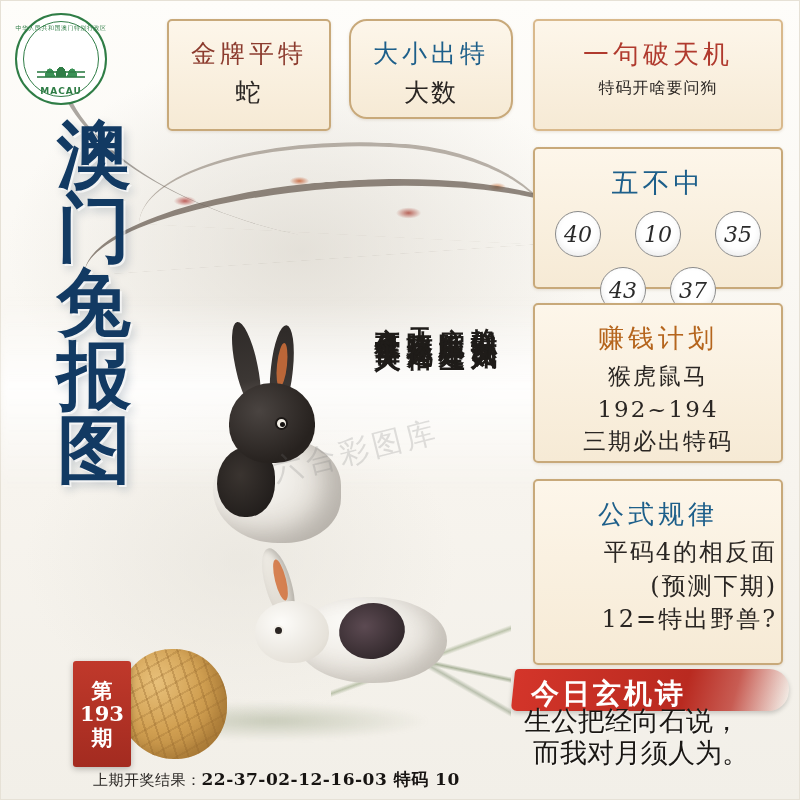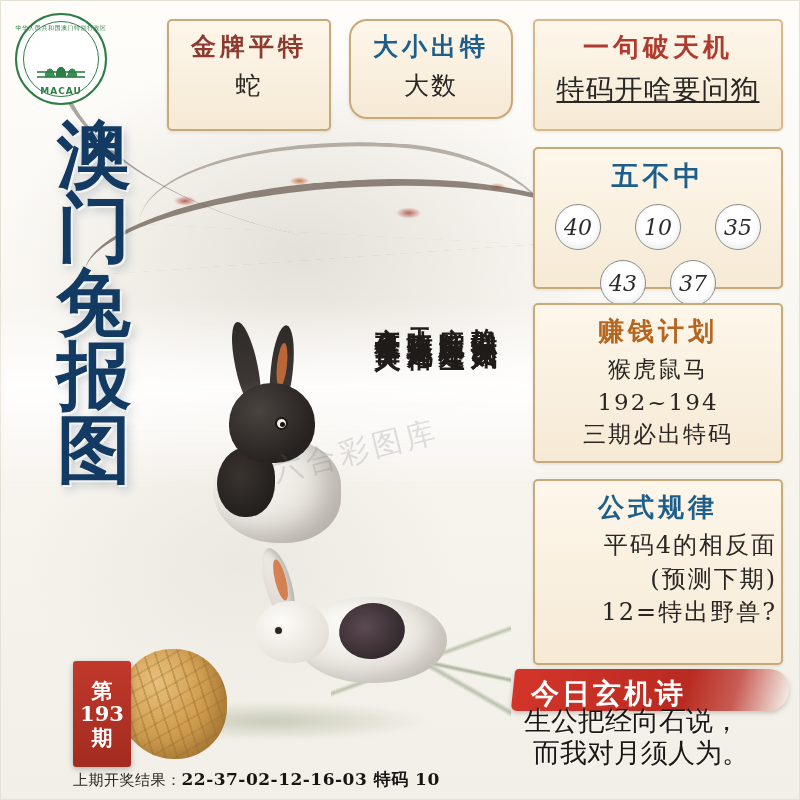--- a/index.html
+++ b/index.html
@@ -232,35 +232,35 @@
   .card{
     position:absolute;box-sizing:border-box;
     border:2px solid #c8a97a;
     border-radius:5px;
     background:linear-gradient(180deg,#fdf6ea 0%,#f6ead5 100%);
     box-shadow:0 1px 3px rgba(140,110,70,.18);
     text-align:center;
   }
   .card .hd{
     font-family:"DejaVu Serif","Liberation Serif",serif;
-    font-weight:bold;font-size:25px;letter-spacing:4px;
-    padding-top:9px;
+    font-weight:normal;font-size:25px;letter-spacing:4px;
+    padding-top:16px;
   }
   .card .bd{
     font-family:"DejaVu Serif","Liberation Serif",serif;
     font-size:25px;color:#2a2623;padding:6px 4px 9px;letter-spacing:2px;
   }
 
   #card-jinpai{left:166px;top:18px;width:164px;height:112px;}
   #card-jinpai .hd{color:#8c3b2e;}
   #card-daxiao{left:348px;top:18px;width:164px;height:100px;border-radius:18px;}
   #card-daxiao .hd{color:#1d5f8a;}
   #card-tianji{left:532px;top:18px;width:250px;height:112px;border-color:#d9b98c;}
   #card-tianji .hd{color:#b03a2e;font-size:26px;}
-  #card-tianji .bd{font-size:28px;letter-spacing:1px;text-decoration:underline;}
+  #card-tianji .bd{font-size:16px;letter-spacing:1px;}
 
   #card-wubuzhong{left:532px;top:146px;width:250px;height:142px;}
   #card-wubuzhong .hd{color:#1d5f8a;font-size:27px;}
   .balls{display:flex;flex-wrap:wrap;justify-content:center;gap:10px 34px;padding:10px 16px 0;font-style:italic;}
   .ball{
     width:44px;height:44px;border-radius:50%;
     border:1.5px solid #8a8a8a;background:#ffffff;
     display:flex;align-items:center;justify-content:center;
     font-family:"DejaVu Serif","Liberation Serif",serif;
     font-size:22px;color:#2b2b2b;
@@ -298,21 +298,21 @@
     font-family:"DejaVu Serif","Liberation Serif",serif;
     font-weight:normal;font-size:27px;line-height:1.2;
     text-align:center;
     text-shadow:1px 1px 0 rgba(255,255,255,.5);
   }
   .riddle-lines .l2{margin-left:18px;}
 
   
   .footer{
     position:absolute;left:0;right:0;bottom:8px;
-    text-align:left;padding-left:72px;
+    text-align:left;padding-left:92px;
     font-family:"DejaVu Serif","Liberation Serif",serif;
     font-size:17px;color:#171412;font-weight:bold;
     letter-spacing:.5px;
   }
   .footer .label{font-weight:normal;font-size:15px;color:#2a2724;}
 </style>
 </head>
 <body>
 
 <div id="page">

